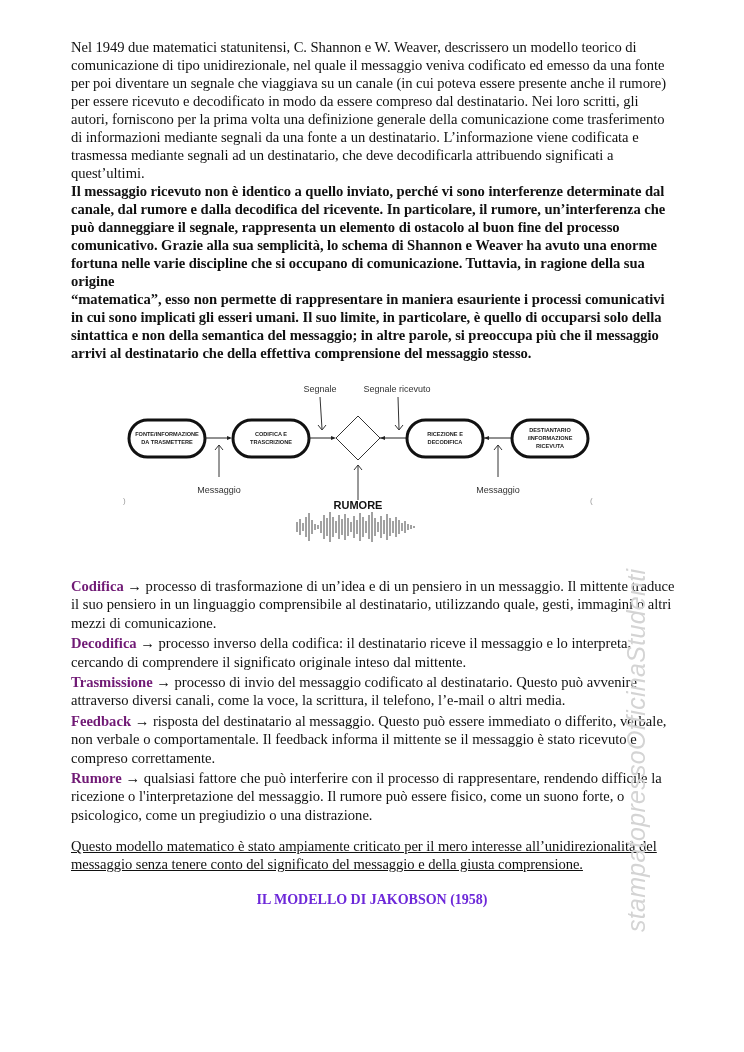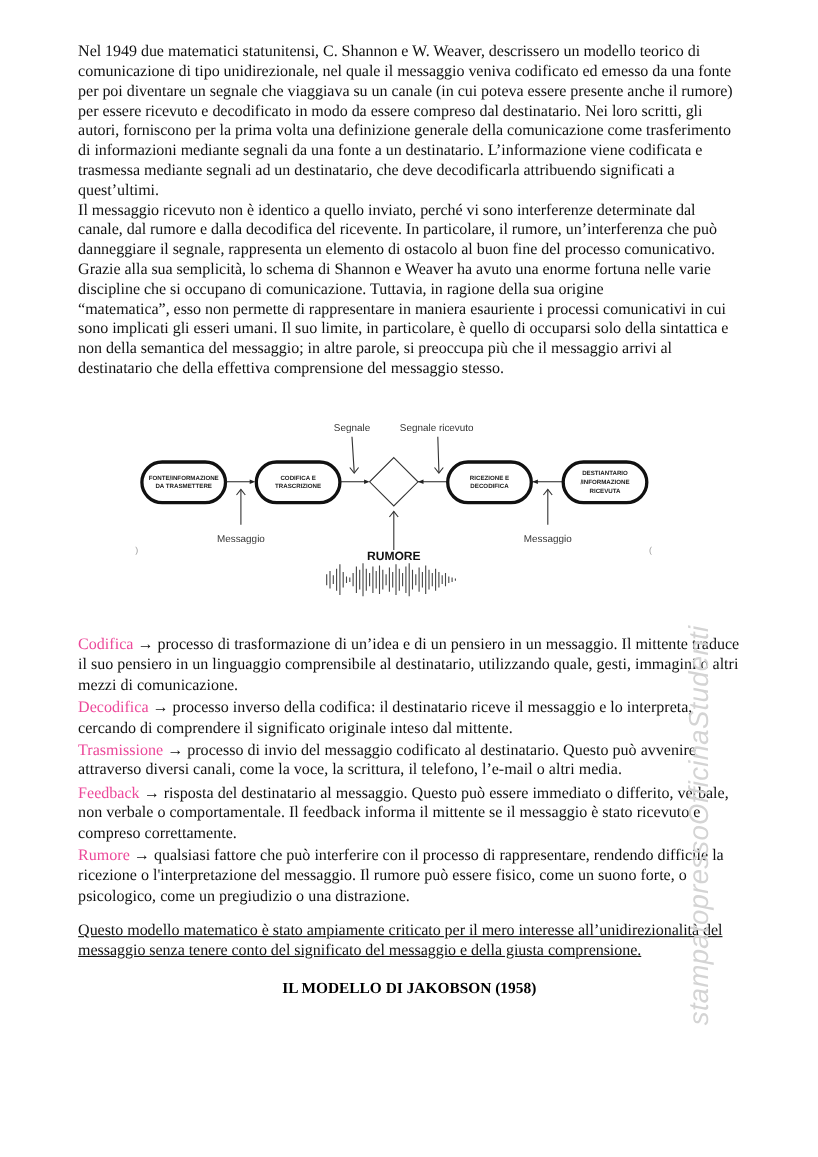--- a/index.html
+++ b/index.html
@@ -6,28 +6,28 @@
     body { width: 744px; height: 1052px; position: relative; overflow: hidden; }
     .page {
       position: absolute; left: 0; top: 12px; width: 716px; height: 1052px;
       font-family: "Liberation Serif", serif; color: #111111; font-size: 14.6px;
     }
     .para {
       position: absolute; left: 71px; width: 605px; line-height: 18px; margin: 0;
       letter-spacing: -0.05px;
     }
     .p1 { top: 26px; }
-    .p2 { top: 170px; }
+    .p2 { top: 170px; font-weight: bold; }
     .defs { position: absolute; left: 71px; top: 565px; width: 605px; }
     .def { margin: 0 0 2px 0; line-height: 18.4px; }
-    .def .term { color: #ec4899; font-weight: normal; }
+    .def .term { color: #701a75; font-weight: bold; }
     .p3 { top: 825px; text-decoration: underline; }
     .heading {
       position: absolute; left: 0; width: 744px; top: 880px; text-align: center;
-      color: #000000; font-weight: bold; font-size: 14px; margin: 0;
+      color: #6d28d9; font-weight: bold; font-size: 14px; margin: 0;
     }
     .p4 { top: 922px; }
     .watermark {
       position: absolute; left: 622px; top: 920px; transform-origin: 0 0;
       transform: rotate(-90deg); font-family: "Liberation Sans", sans-serif;
       font-style: italic; font-size: 25px; color: #d4d4d4; white-space: nowrap;
       letter-spacing: 0.3px;
     }
     .diagram { position: absolute; left: 115px; top: 365px; width: 500px; height: 170px; }
     .diagram svg { width: 500px; height: 170px; }

